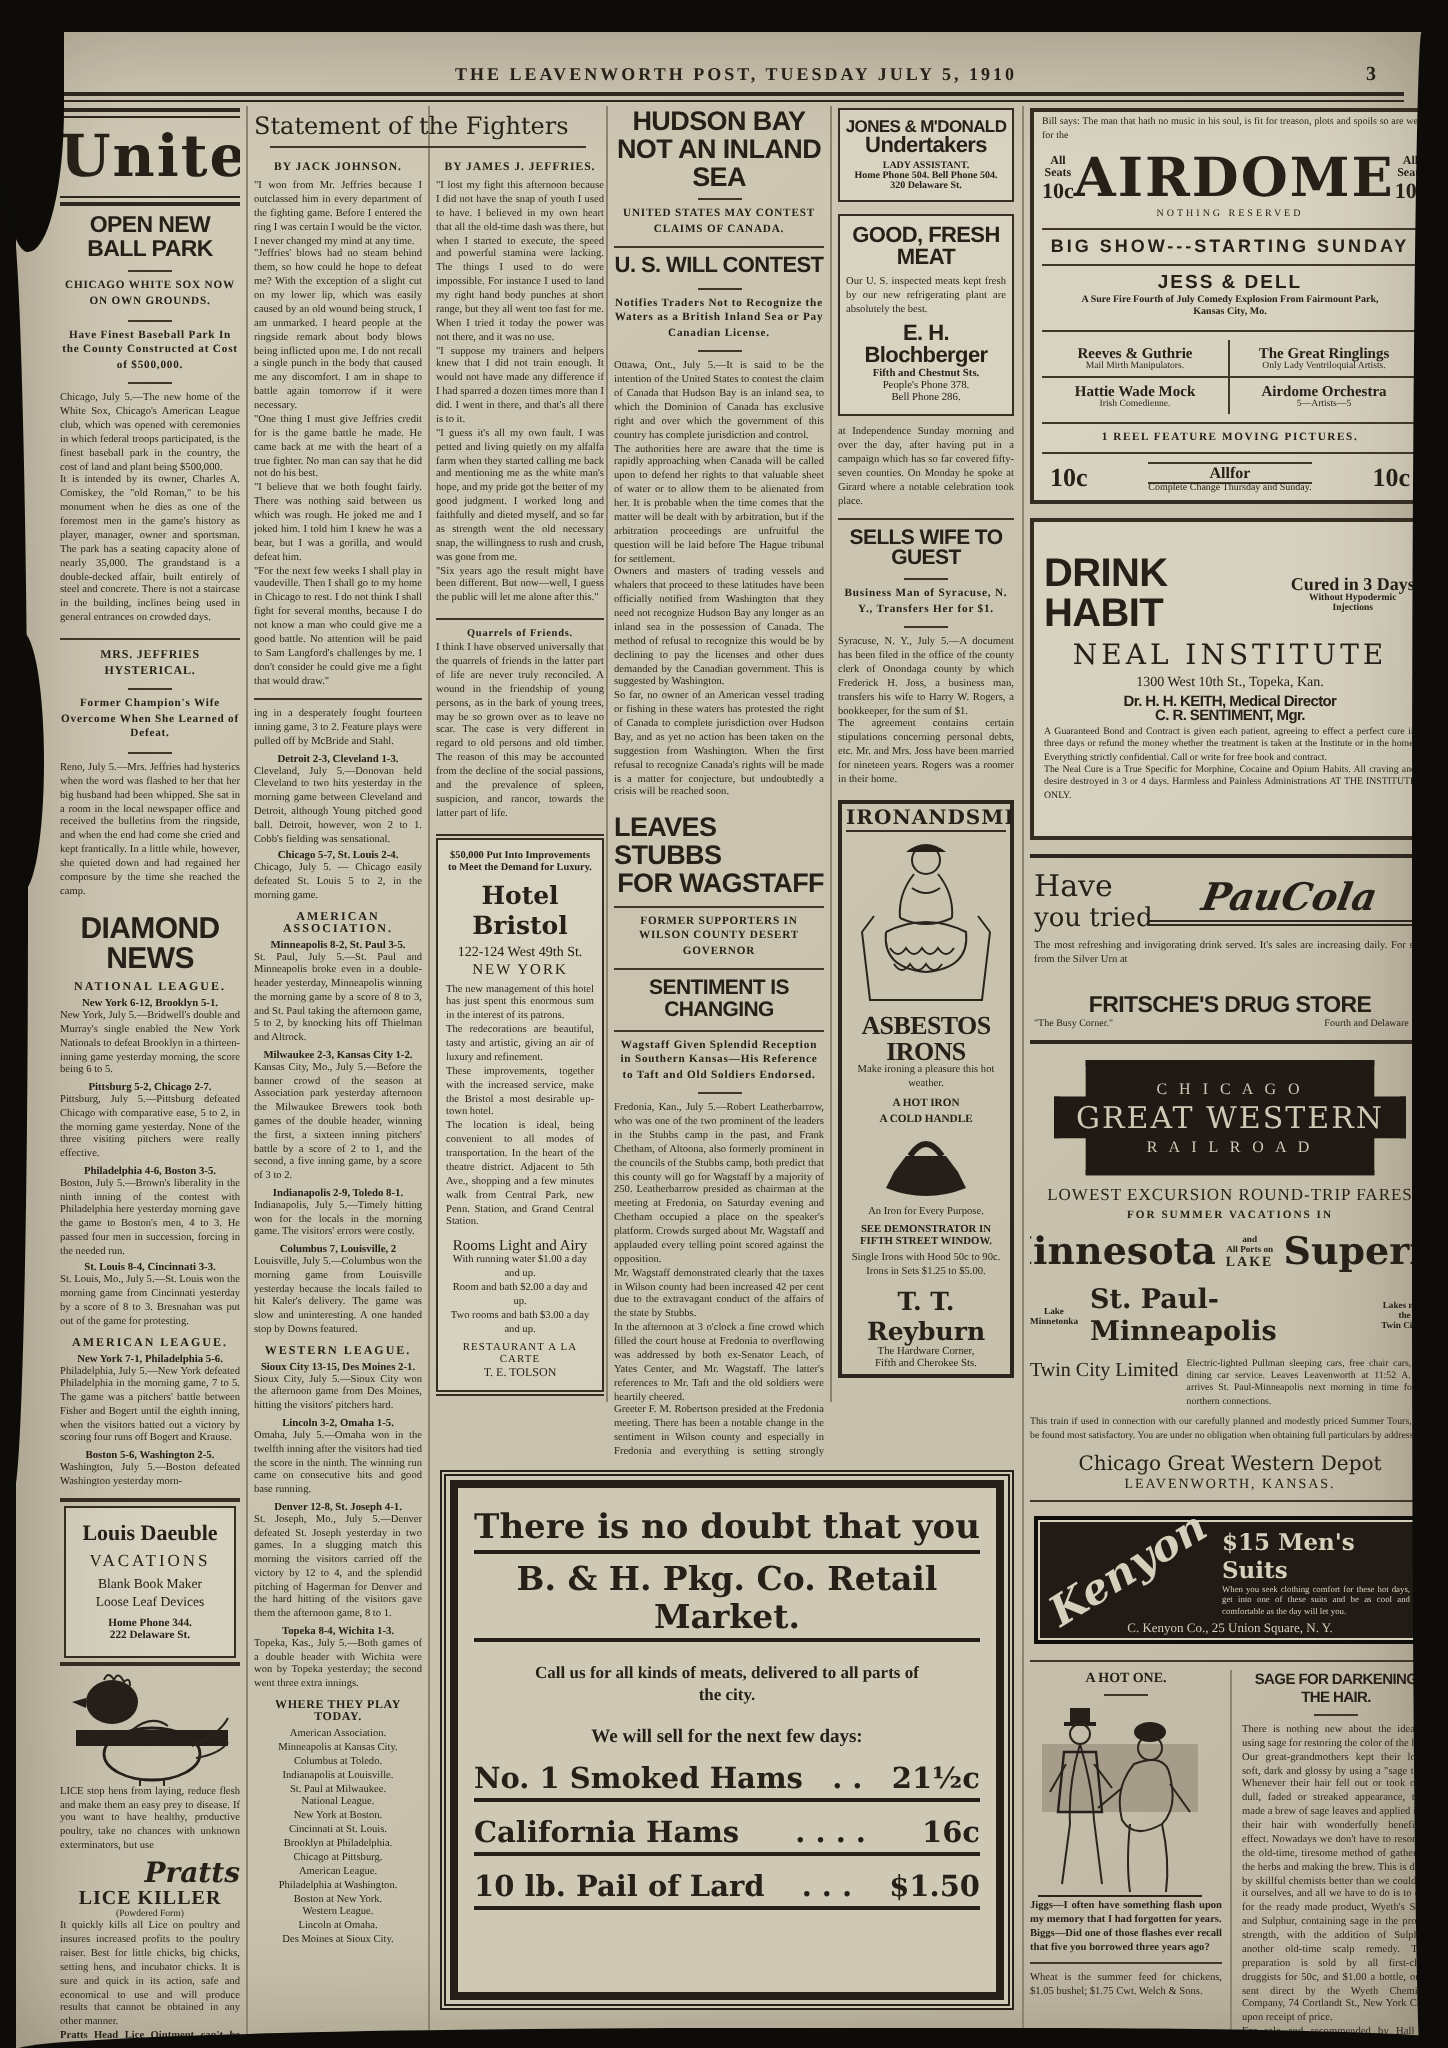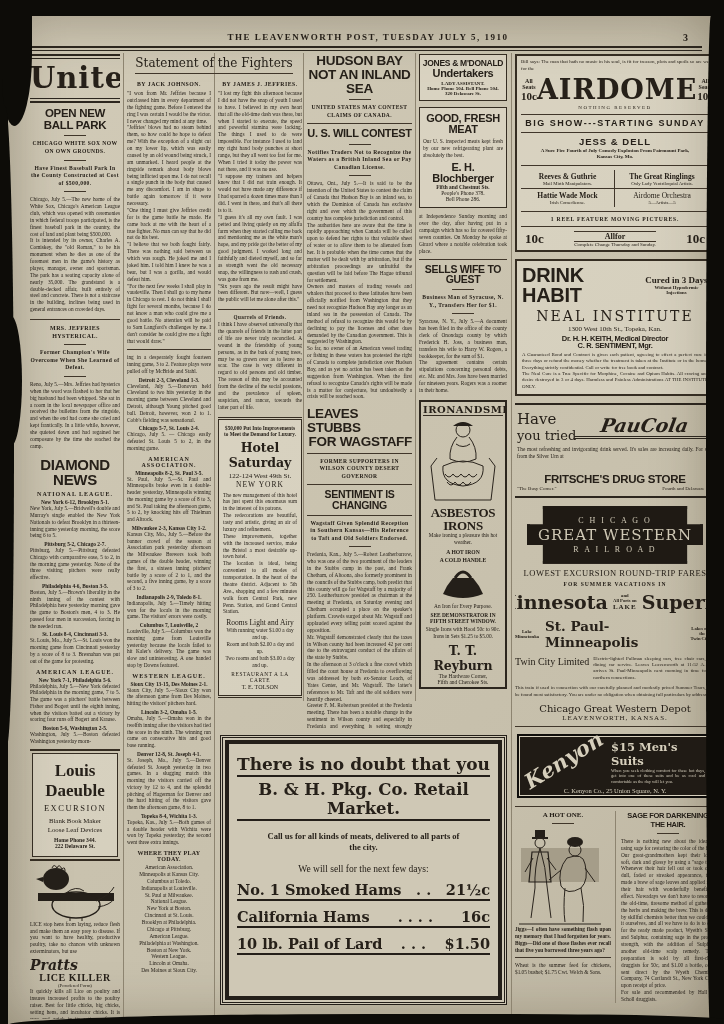--- a/index.html
+++ b/index.html
@@ -103,50 +103,50 @@
             <div class="game-body">Philadelphia, July 5.—New York defeated Philadelphia in the morning game, 7 to 5. The game was a pitchers' battle between Fisher and Bogert until the eighth inning, when the visitors batted out a victory by scoring four runs off Bogert and Krause.</div>
           </div>
 
           <div>
             <div class="game-head">Boston 5-6, Washington 2-5.</div>
             <div class="game-body">Washington, July 5.—Boston defeated Washington yesterday morn-</div>
           </div>
         </div>
 
       <div class="dbox" style="margin:8px 2px 6px;padding:7px 3px;text-align:center">
-        <div style="font-size:17px;font-weight:bold">Louis Daeuble</div>
-        <div style="font-size:8.5px;letter-spacing:1.5px;margin-top:2px">EXCURSION</div>
+        <div style="font-size:11px;font-weight:bold">Louis Daeuble</div>
+        <div style="font-size:8.5px;letter-spacing:1.5px;margin-top:2px">VACATIONS</div>
         <div style="font-size:6.8px;margin-top:4px">Blank Book Maker</div>
         <div style="font-size:6.8px;margin-top:2px">Loose Leaf Devices</div>
         <div style="font-size:5.6px;font-weight:bold;margin-top:4px">Home Phone 344.</div>
         <div style="font-size:5.6px;font-weight:bold">222 Delaware St.</div>
       </div>
 
       <div>
         <svg width="88" height="58" viewBox="0 0 88 58">
           <rect x="8" y="30" width="76" height="8" fill="#241f19"></rect>
           <ellipse cx="26" cy="16" rx="13" ry="11" fill="#241f19"></ellipse>
           <path d="M13 14 l-7 2 7 3z" fill="#241f19"></path>
           <path d="M22 5 q2 -5 5 0 q2 -5 5 1 q3 -3 3 2" class="ill-stroke"></path>
           <ellipse cx="46" cy="42" rx="24" ry="13" fill="none" stroke="#241f19" stroke-width="1.4"></ellipse>
           <path d="M36 30 q10 -8 18 -2" class="ill-stroke"></path>
           <path d="M66 38 q14 -6 18 -14 M68 44 q12 -2 16 -8" class="ill-stroke"></path>
           <path d="M40 54 l0 4 M52 54 l0 4" class="ill-stroke"></path>
         </svg>
         <div class="bt">LICE stop hens from laying, reduce flesh and make them an easy prey to disease. If you want to have healthy, productive poultry, take no chances with unknown exterminators, but use</div>
-        <div style="font-family:'DejaVu Serif',serif;font-style:italic;font-weight:bold;font-size:14px;text-align:left;margin-top:2px">Pratts</div>
+        <div style="font-family:'DejaVu Serif',serif;font-style:italic;font-weight:bold;font-size:14px;text-align:right;margin-top:2px">Pratts</div>
         <div class="gothic ctr" style="font-size:10px;font-family:'Liberation Serif',serif;letter-spacing:.5px">LICE KILLER</div>
         <div class="ctr" style="font-size:4.8px">(Powdered Form)</div>
         <div class="bt">It quickly kills all Lice on poultry and insures increased profits to the poultry raiser. Best for little chicks, big chicks, setting hens, and incubator chicks. It is sure and quick in its action, safe and economical to use and will produce results that cannot be obtained in any other manner.</div>
         <div class="bt" style="font-weight:bold">Pratts Head Lice Ointment can't be equalled for little chicks. Best remedy for scaly legs.</div>
 
       </div>
     </div>
 
-    <div style="position:absolute;left:119px;top:40px;width:174px;text-align:center">
+    <div style="position:absolute;left:119px;top:40px;width:174px;text-align:left">
       <div style="font-size:12px;font-family:'DejaVu Serif',serif">Statement of the Fighters</div>
       <div class="hr" style="margin:3px 8px"></div>
     </div>
 
     <div class="col" style="left:119px;top:62px;width:84px;height:941px">
       <div class="byline">BY JACK JOHNSON.</div>
       <div class="bt">"I won from Mr. Jeffries because I outclassed him in every department of the fighting game. Before I entered the ring I was certain I would be the victor. I never changed my mind at any time.
 "Jeffries' blows had no steam behind them, so how could he hope to defeat me? With the exception of a slight cut on my lower lip, which was easily caused by an old wound being struck, I am unmarked. I heard people at the ringside remark about body blows being inflicted upon me. I do not recall a single punch in the body that caused me any discomfort. I am in shape to battle again tomorrow if it were necessary.
 "One thing I must give Jeffries credit for is the game battle he made. He came back at me with the heart of a true fighter. No man can say that he did not do his best.
 "I believe that we both fought fairly. There was nothing said between us which was rough. He joked me and I joked him. I told him I knew he was a bear, but I was a gorilla, and would defeat him.
@@ -236,21 +236,21 @@
 "I suppose my trainers and helpers knew that I did not train enough. It would not have made any difference if I had sparred a dozen times more than I did. I went in there, and that's all there is to it.
 "I guess it's all my own fault. I was petted and living quietly on my alfalfa farm when they started calling me back and mentioning me as the white man's hope, and my pride got the better of my good judgment. I worked long and faithfully and dieted myself, and so far as strength went the old necessary snap, the willingness to rush and crush, was gone from me.
 "Six years ago the result might have been different. But now—well, I guess the public will let me alone after this."</div>
       <div class="hr" style="margin-top:6px"></div>
       <div class="subhead" style="font-size:5.2px">Quarrels of Friends.</div>
       <div class="bt">I think I have observed universally that the quarrels of friends in the latter part of life are never truly reconciled. A wound in the friendship of young persons, as in the bark of young trees, may be so grown over as to leave no scar. The case is very different in regard to old persons and old timber. The reason of this may be accounted from the decline of the social passions, and the prevalence of spleen, suspicion, and rancor, towards the latter part of life.</div>
 
       <div class="box" style="margin-top:8px;padding:5px 4px;border-width:1px;box-shadow:0 0 0 1px #cfc8b5,0 0 0 2px #352d22">
         <div class="ctr" style="font-size:5.2px;font-weight:bold">$50,000 Put Into Improvements</div>
         <div class="ctr" style="font-size:5.2px;font-weight:bold">to Meet the Demand for Luxury.</div>
-        <div class="ctr" style="font-family:'DejaVu Serif',serif;font-weight:bold;font-size:12.5px;margin-top:3px">Hotel Saturday</div>
+        <div class="ctr" style="font-family:'DejaVu Serif',serif;font-weight:bold;font-size:12.5px;margin-top:3px">Hotel Bristol</div>
         <div class="ctr" style="font-size:7px;margin-top:2px">122-124 West 49th St.</div>
         <div class="ctr" style="font-size:7.5px;letter-spacing:1px">NEW YORK</div>
         <div class="bt" style="margin-top:3px">The new management of this hotel has just spent this enormous sum in the interest of its patrons.
 The redecorations are beautiful, tasty and artistic, giving an air of luxury and refinement.
 These improvements, together with the increased service, make the Bristol a most desirable up-town hotel.
 The location is ideal, being convenient to all modes of transportation. In the heart of the theatre district. Adjacent to 5th Ave., shopping and a few minutes walk from Central Park, new Penn. Station, and Grand Central Station.</div>
         <div class="ctr" style="font-size:7.5px;margin-top:3px">Rooms Light and Airy</div>
         <div class="bt ctr">With running water $1.00 a day and up.
 Room and bath $2.00 a day and up.
 Two rooms and bath $3.00 a day and up.</div>
@@ -343,21 +343,21 @@
         <div class="ctr" style="font-family:'DejaVu Serif',serif;font-weight:bold;font-size:12.5px;margin-top:3px">T. T. Reyburn</div>
         <div class="ctr" style="font-size:5.4px">The Hardware Corner,</div>
         <div class="ctr" style="font-size:5.4px">Fifth and Cherokee Sts.</div>
       </div>
     </div>
 
     <div style="position:absolute;left:212px;top:719px;width:287px;height:270px;border:3px double #241f19;outline:4px solid #241f19;outline-offset:-9px;background:#cfc8b5;padding:16px 14px;box-sizing:border-box">
       <div style="font-family:'DejaVu Serif',serif;font-weight:bold;font-size:17px;text-align:center;border-bottom:2px solid #241f19;padding-bottom:1px">There is no doubt that you</div>
       <div style="font-family:'DejaVu Serif',serif;font-weight:bold;font-size:16.5px;text-align:center;border-bottom:2px solid #241f19;padding-bottom:1px;margin-top:3px">B. &amp; H. Pkg. Co. Retail Market.</div>
       <div style="font-size:8.5px;font-weight:bold;text-align:center;margin:10px 30px 0;line-height:1.35">Call us for all kinds of meats, delivered to all parts of the city.</div>
-      <div style="font-size:9.5px;font-weight:normal;text-align:center;margin-top:10px">We will sell for the next few days:</div>
+      <div style="font-size:9.5px;font-weight:bold;text-align:center;margin-top:10px">We will sell for the next few days:</div>
       <div>
 
           <div style="display:flex;align-items:baseline;font-family:'DejaVu Serif',serif;font-weight:bold;font-size:14.5px;border-bottom:2px solid #241f19;margin-top:7px;padding-bottom:1px">
             <span>No. 1 Smoked Hams</span>
             <span style="flex:1;text-align:center">. .</span>
             <span>21½c</span>
           </div>
 
           <div style="display:flex;align-items:baseline;font-family:'DejaVu Serif',serif;font-weight:bold;font-size:14.5px;border-bottom:2px solid #241f19;margin-top:7px;padding-bottom:1px">
             <span>California Hams</span>
@@ -402,38 +402,38 @@
           </div>
           <div class="ctr" style="padding:2px">
             <div style="font-size:7.5px;font-weight:bold">The Great Ringlings</div>
             <div style="font-size:4.8px">Only Lady Ventriloquial Artists.</div>
           </div>
           <div class="ctr" style="border-right:1px solid #40362a;border-top:1px solid #40362a;padding:2px">
             <div style="font-size:7.5px;font-weight:bold">Hattie Wade Mock</div>
             <div style="font-size:4.8px">Irish Comedienne.</div>
           </div>
           <div class="ctr" style="border-top:1px solid #40362a;padding:2px">
-            <div style="font-size:7.5px;font-weight:normal">Airdome Orchestra</div>
+            <div style="font-size:7.5px;font-weight:bold">Airdome Orchestra</div>
             <div style="font-size:4.8px">5—Artists—5</div>
           </div>
         </div>
         <div class="hr"></div>
         <div class="ctr" style="font-size:5.6px;font-weight:bold;letter-spacing:.8px">1 REEL FEATURE MOVING PICTURES.</div>
         <div class="hr"></div>
         <div style="display:flex;align-items:center;justify-content:space-between;padding:0 4px">
           <div style="font-size:13px;font-weight:bold">10c</div>
           <div class="ctr">
             <div style="font-size:8px;font-weight:bold;border-top:1px solid #40362a;border-bottom:1px solid #40362a;padding:0 18px">Allfor</div>
             <div style="font-size:5px">Complete Change Thursday and Sunday.</div>
           </div>
           <div style="font-size:13px;font-weight:bold">10c</div>
         </div>
       </div>
 
-      <div class="box" style="margin-top:7px;padding:4px 5px;border-width:2px">
+      <div class="box" style="margin-top:7px;padding:16px 5px;border-width:2px">
         <div style="display:flex;align-items:center;justify-content:space-between">
           <div class="gothic" style="font-size:20px">DRINK HABIT</div>
           <div class="ctr">
             <div style="font-size:9px;font-weight:bold">Cured in 3 Days</div>
             <div style="font-size:4.8px;font-weight:bold">Without Hypodermic Injections</div>
           </div>
         </div>
         <div class="ctr" style="font-family:'DejaVu Serif',serif;font-size:14px;letter-spacing:2px;margin-top:2px">NEAL INSTITUTE</div>
         <div class="ctr" style="font-size:7px;margin-top:1px">1300 West 10th St., Topeka, Kan.</div>
         <div class="ctr gothic" style="font-size:7.5px;margin-top:2px">Dr. H. H. KEITH, Medical Director</div>

